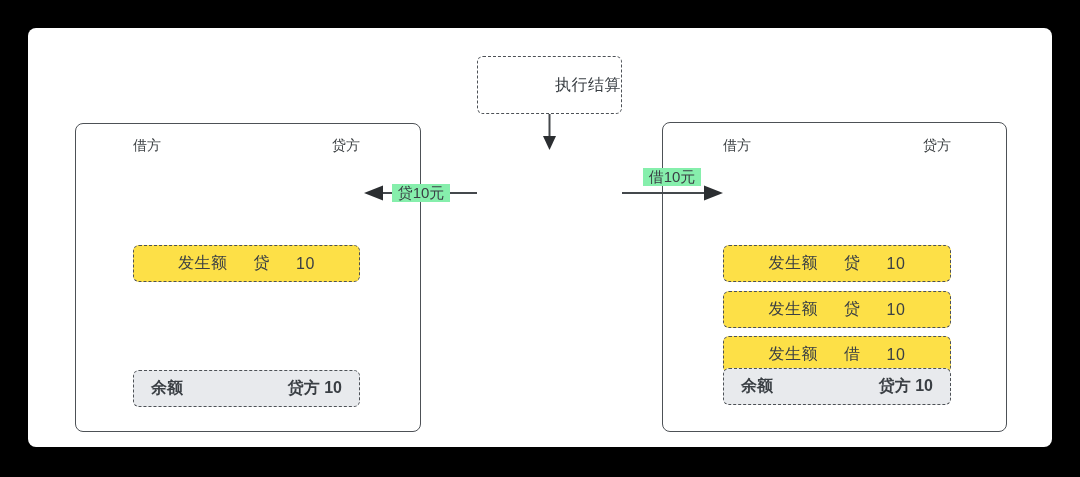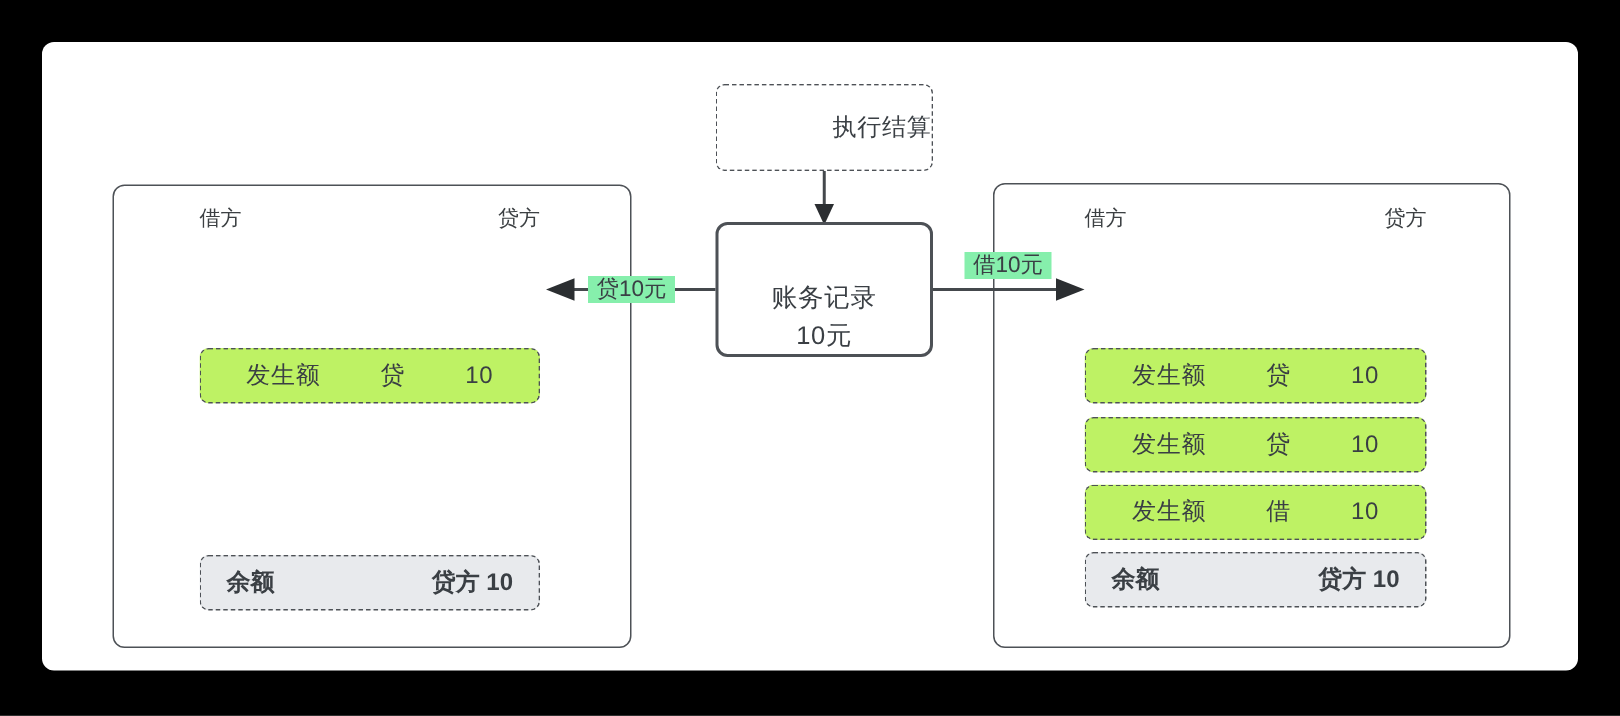--- a/index.html
+++ b/index.html
@@ -26,22 +26,22 @@
   .box{
     position:absolute;display:flex;align-items:center;justify-content:flex-end;
     box-sizing:border-box;border-radius:6px;font-size:16px;letter-spacing:.5px;
   }
   .account{
     background:#e8eaed;border:1.5px solid #4d5156;height:59px;width:227px;
   }
   .acc-left{left:133px;top:163px;}
   .acc-right{left:723px;top:163px;width:228px;}
   .entry{
-    background:#bef264;border:1.5px dashed #4d5156;height:37px;width:227px;
-    display:flex;align-items:center;justify-content:center;gap:40px;
+    background:#fde047;border:1.5px dashed #4d5156;height:37px;width:227px;
+    display:flex;align-items:center;justify-content:center;gap:26px;margin-top:13px;
   }
   .balance{
     background:#e8eaed;border:1.5px dashed #4d5156;height:37px;width:227px;
     display:flex;align-items:center;justify-content:space-between;
     padding:0 17px;box-sizing:border-box;border-radius:6px;position:absolute;
     font-size:16px;
     font-weight:bold;
   }
   .trigger{
     left:477px;top:56px;width:145px;height:58px;background:#fff;
@@ -82,24 +82,20 @@
     <g stroke="#44484c" stroke-width="2">
       <line x1="622" y1="193" x2="704" y2="193"></line>
       <polygon points="723,193 704,185.5 704,200.5" fill="#2b2e31" stroke="none"></polygon>
     </g>
   </svg>
 
   <div class="box trigger">
     <span>执行结算</span>
   </div>
 
-  <div class="box record">
-    <span>账务记录</span>
-    <span>10元</span>
-  </div>
 
   <div class="flow-label lbl-left">贷10元</div>
   <div class="flow-label lbl-right">借10元</div>
 
   <div class="hdr hdr-left">
     <span>借方</span>
     <span>贷方</span>
   </div>
   <div class="box entry" style="left:133px;top:232px;">
     <span>发生额</span>

